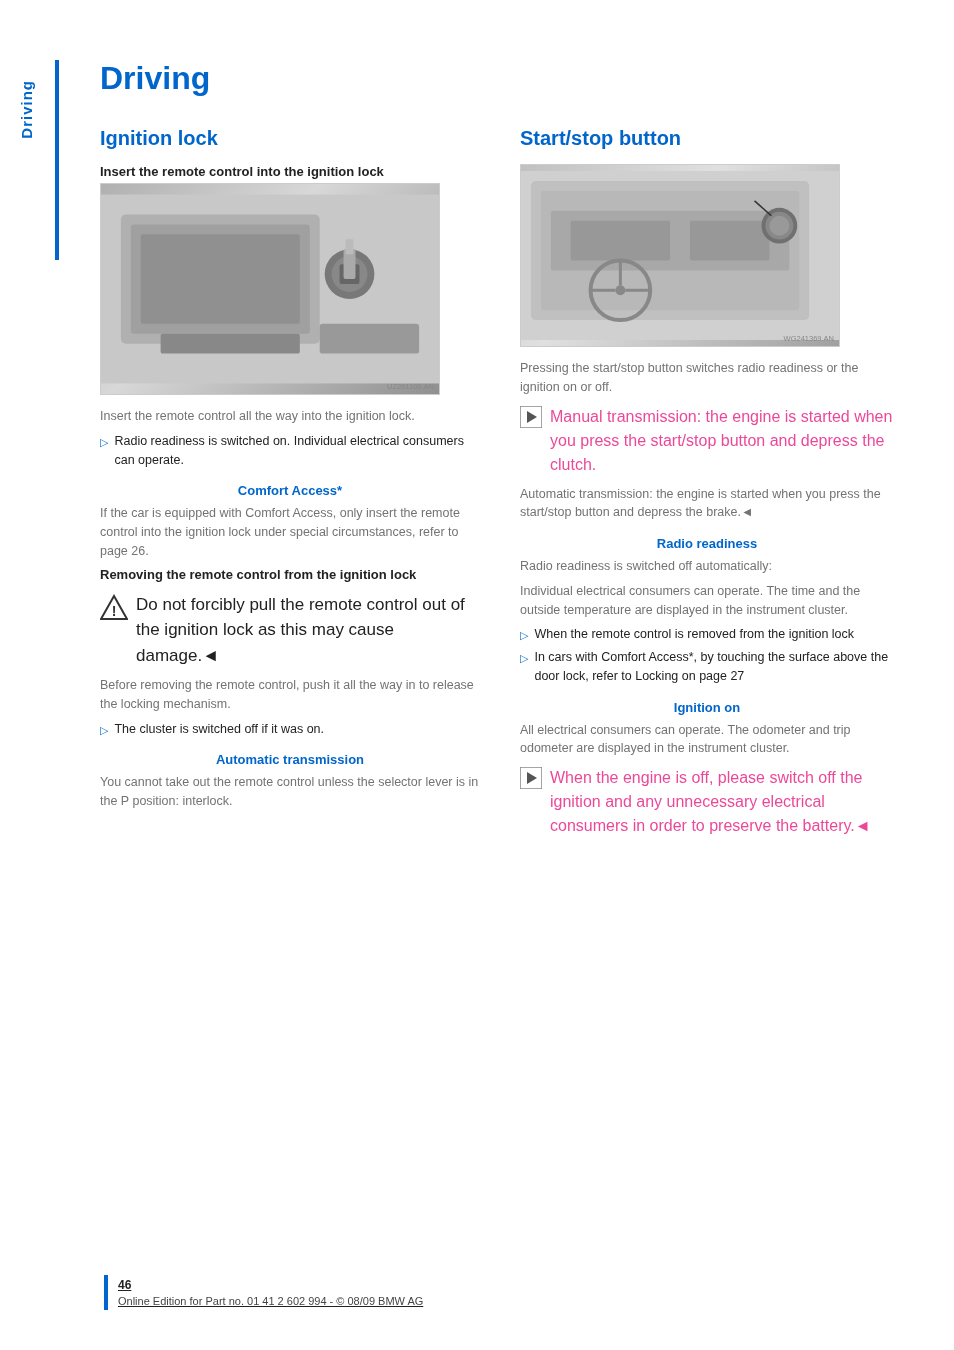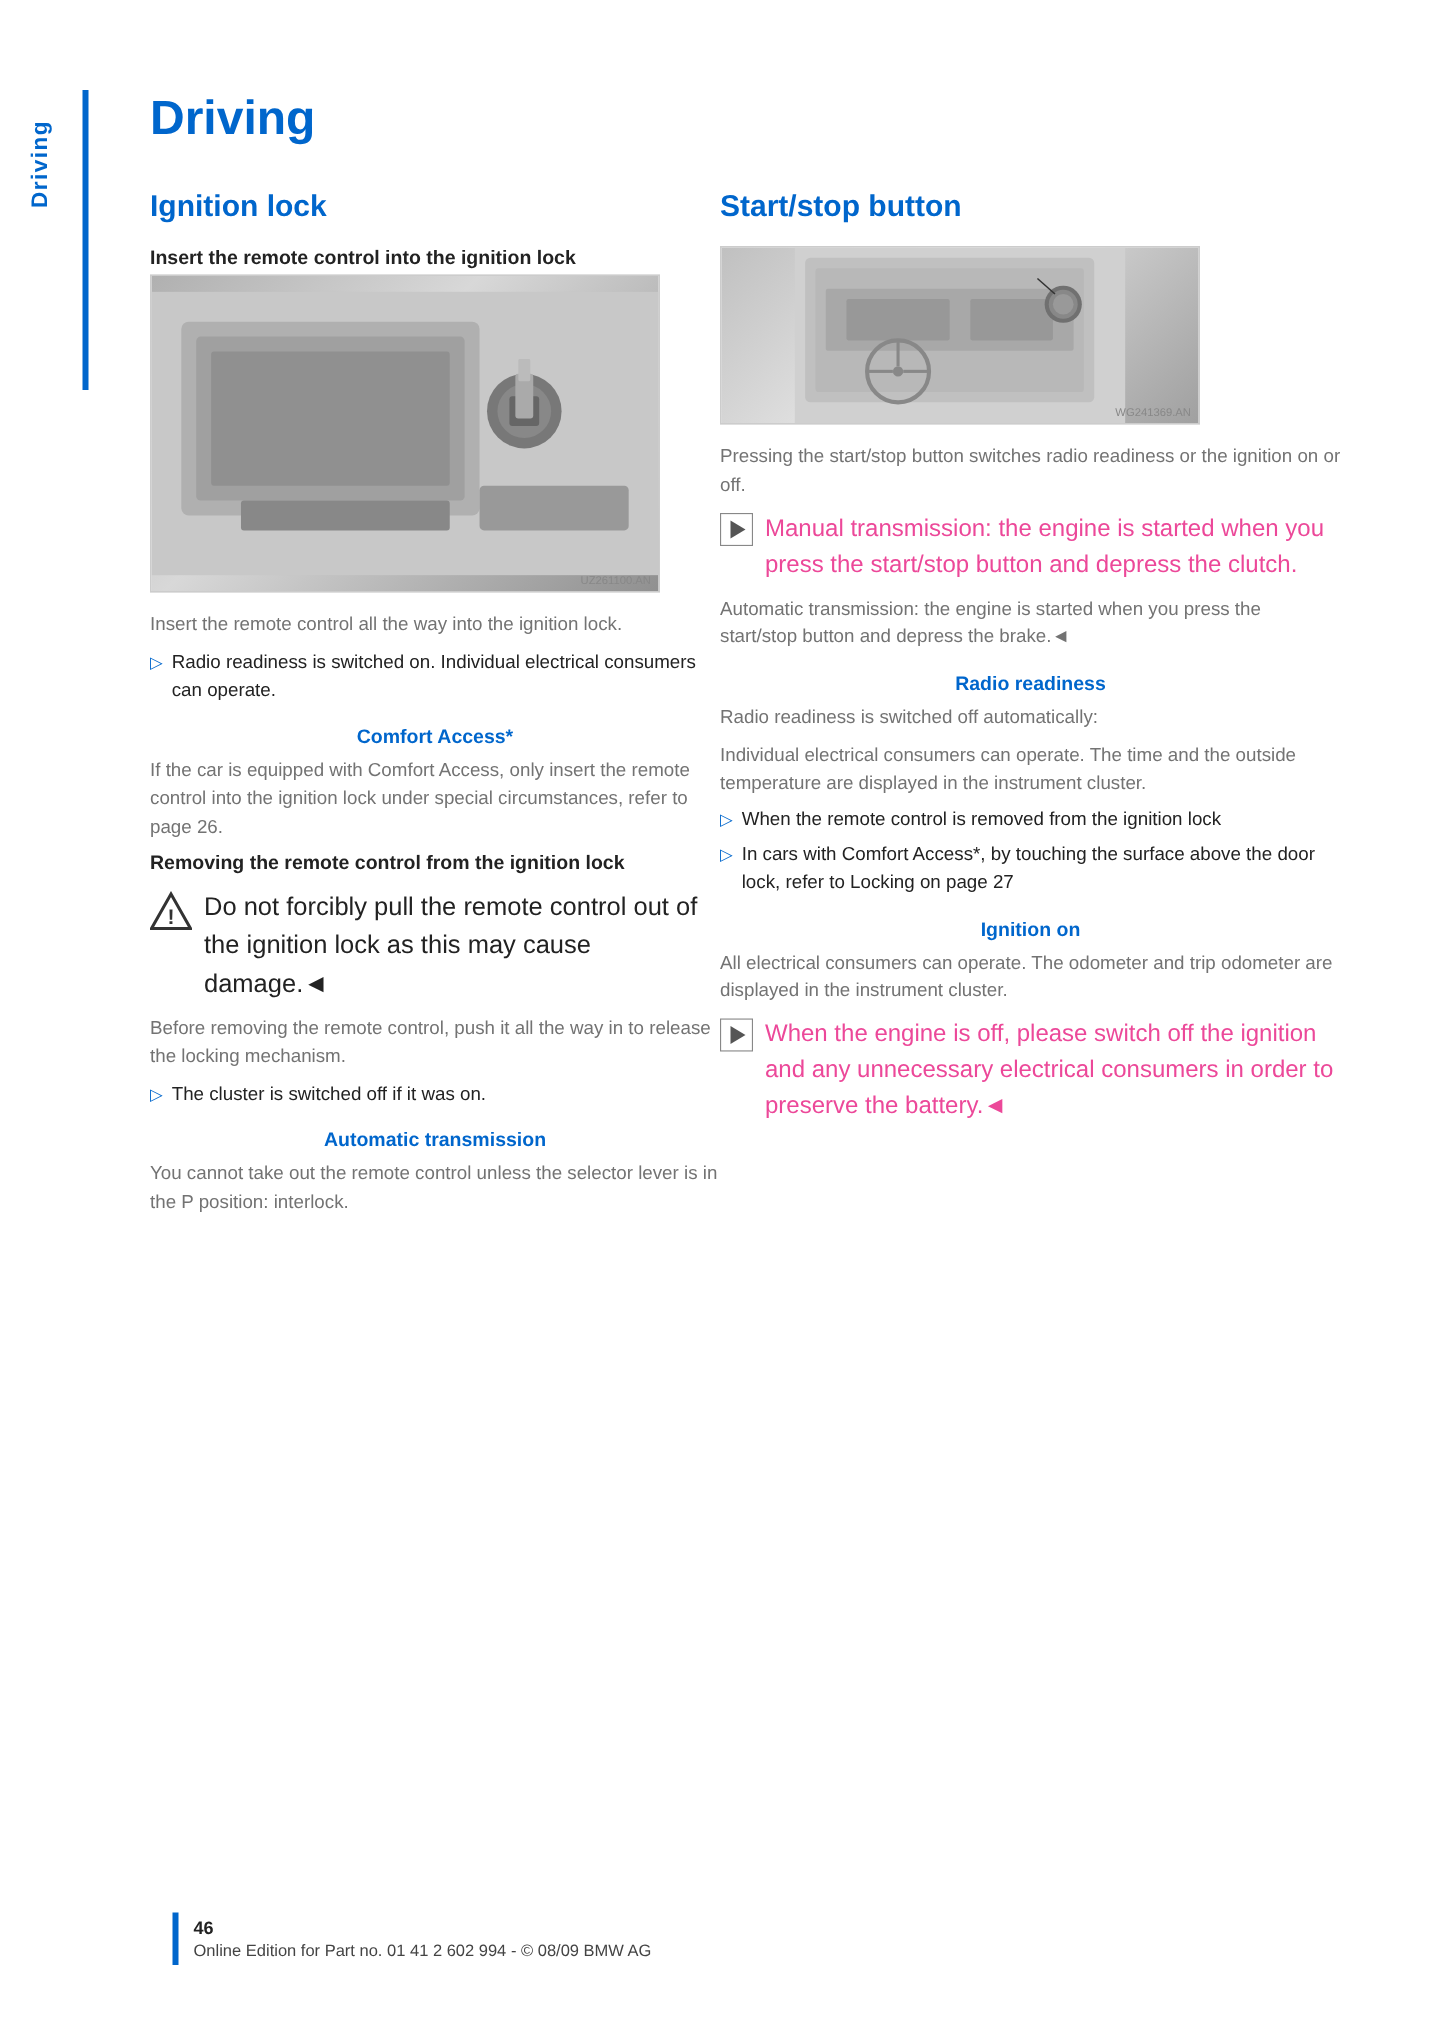--- a/index.html
+++ b/index.html
@@ -45,20 +45,21 @@
 
     .page-title {
       font-size: 32px;
       font-weight: bold;
       color: #0066cc;
       margin-bottom: 30px;
     }
 
     .two-column {
       display: flex;
+      gap: 40px;
     }
 
     .left-col {
       flex: 0 0 380px;
       max-width: 380px;
     }
 
     .right-col {
       flex: 1;
     }
@@ -149,21 +150,21 @@
       overflow: hidden;
     }
 
     .img-placeholder-left {
       width: 340px;
       height: 212px;
     }
 
     .img-placeholder-right {
       width: 320px;
-      height: 119px;
+      height: 183px;
     }
 
     
     .car-img-left {
       width: 100%;
       height: 100%;
       background: linear-gradient(135deg, #b0b0b0 0%, #d8d8d8 40%, #909090 100%);
       position: relative;
     }
 
@@ -181,25 +182,26 @@
       width: 100%;
       height: 100%;
       background: linear-gradient(135deg, #c0c0c0 0%, #e0e0e0 40%, #a0a0a0 100%);
       position: relative;
     }
 
     
     .footer {
       position: absolute;
       bottom: 40px;
-      left: 15px;
+      left: 4px;
       right: 0;
       display: flex;
       align-items: center;
       padding-left: 100px;
+      text-decoration: underline;
     }
 
     .footer-left-bar {
       width: 4px;
       height: 35px;
       background: #0066cc;
       margin-right: 10px;
     }
 
     .footer-content {

